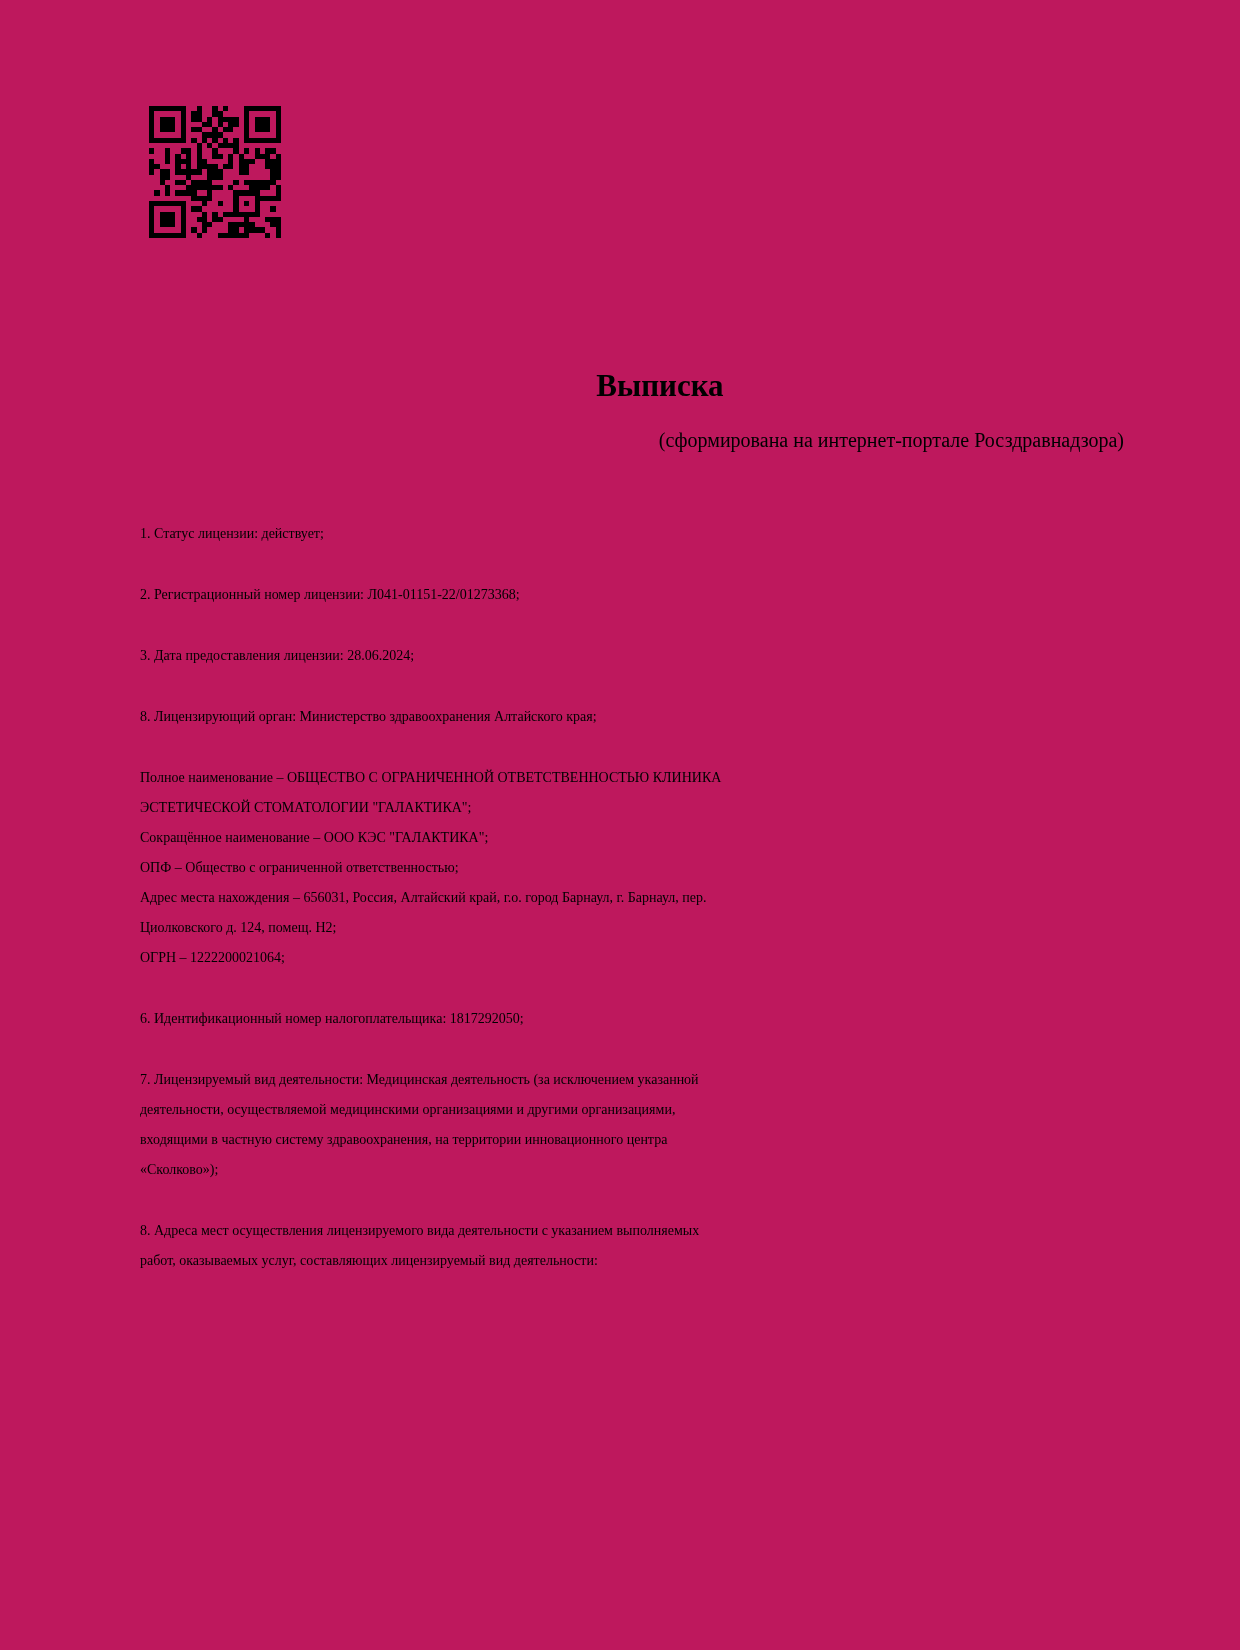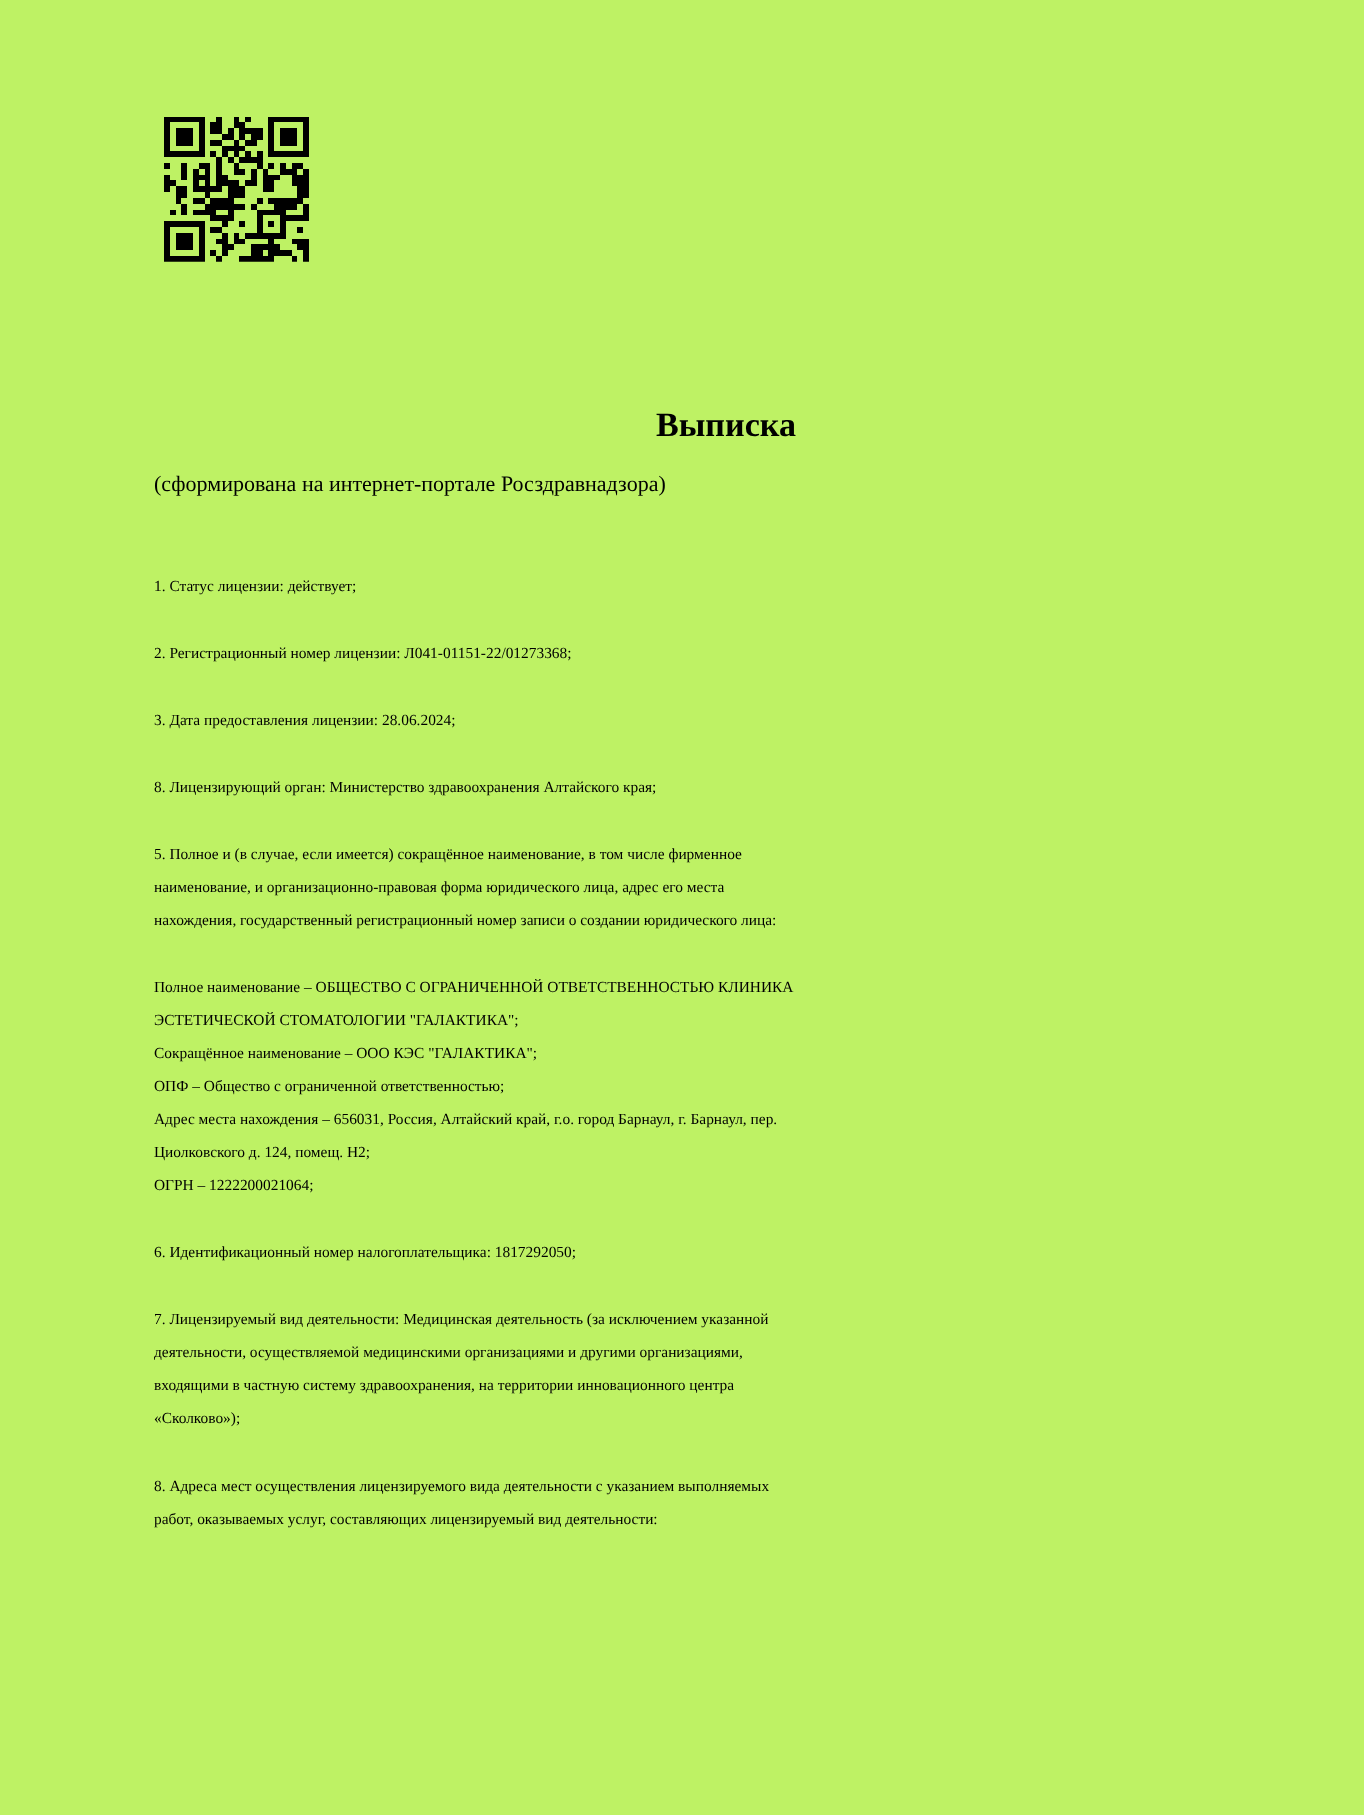--- a/index.html
+++ b/index.html
@@ -4,21 +4,21 @@
 <style>
   html, body {
     margin: 0;
     padding: 0;
     background: #ffffff;
   }
   .page {
     position: relative;
     width: 1240px;
     height: 1650px;
-    background: #bef264;
+    background: #be185d;
     color: #000000;
     font-family: "Liberation Serif", "DejaVu Serif", serif;
     overflow: hidden;
   }
   .qr {
     position: absolute;
     left: 149px;
     top: 106px;
     width: 132px;
     height: 132px;
@@ -33,21 +33,21 @@
     font-weight: 700;
     font-size: 31px;
     line-height: 37px;
     white-space: pre-line;
   }
   .subtitle {
     position: absolute;
     left: 140px;
     top: 428px;
     width: 984px;
-    text-align: left;
+    text-align: right;
     font-size: 20px;
     line-height: 24px;
     font-family: Liberation Serif, serif;
   }
   .doc-body {
     position: absolute;
     left: 140px;
     top: 519px;
     width: 1000px;
     font-size: 14px;
@@ -390,23 +390,20 @@
     <div>Выписка</div>
   </div>
 
   <div class="subtitle">(сформирована на интернет-портале Росздравнадзора)</div>
 
   <div class="doc-body">
     <p class="para">1. Статус лицензии: действует;</p>
     <p class="para">2. Регистрационный номер лицензии: Л041-01151-22/01273368;</p>
     <p class="para">3. Дата предоставления лицензии: 28.06.2024;</p>
     <p class="para">8. Лицензирующий орган: Министерство здравоохранения Алтайского края;</p>
-    <p class="para">5. Полное и (в случае, если имеется) сокращённое наименование, в том числе фирменное
-наименование, и организационно-правовая форма юридического лица, адрес его места
-нахождения, государственный регистрационный номер записи о создании юридического лица:</p>
     <p class="para">Полное наименование – ОБЩЕСТВО С ОГРАНИЧЕННОЙ ОТВЕТСТВЕННОСТЬЮ КЛИНИКА
 ЭСТЕТИЧЕСКОЙ СТОМАТОЛОГИИ "ГАЛАКТИКА";
 Сокращённое наименование – ООО КЭС "ГАЛАКТИКА";
 ОПФ – Общество с ограниченной ответственностью;
 Адрес места нахождения – 656031, Россия, Алтайский край, г.о. город Барнаул, г. Барнаул, пер.
 Циолковского д. 124, помещ. Н2;
 ОГРН – 1222200021064;</p>
     <p class="para">6. Идентификационный номер налогоплательщика: 1817292050;</p>
     <p class="para">7. Лицензируемый вид деятельности: Медицинская деятельность (за исключением указанной
 деятельности, осуществляемой медицинскими организациями и другими организациями,

